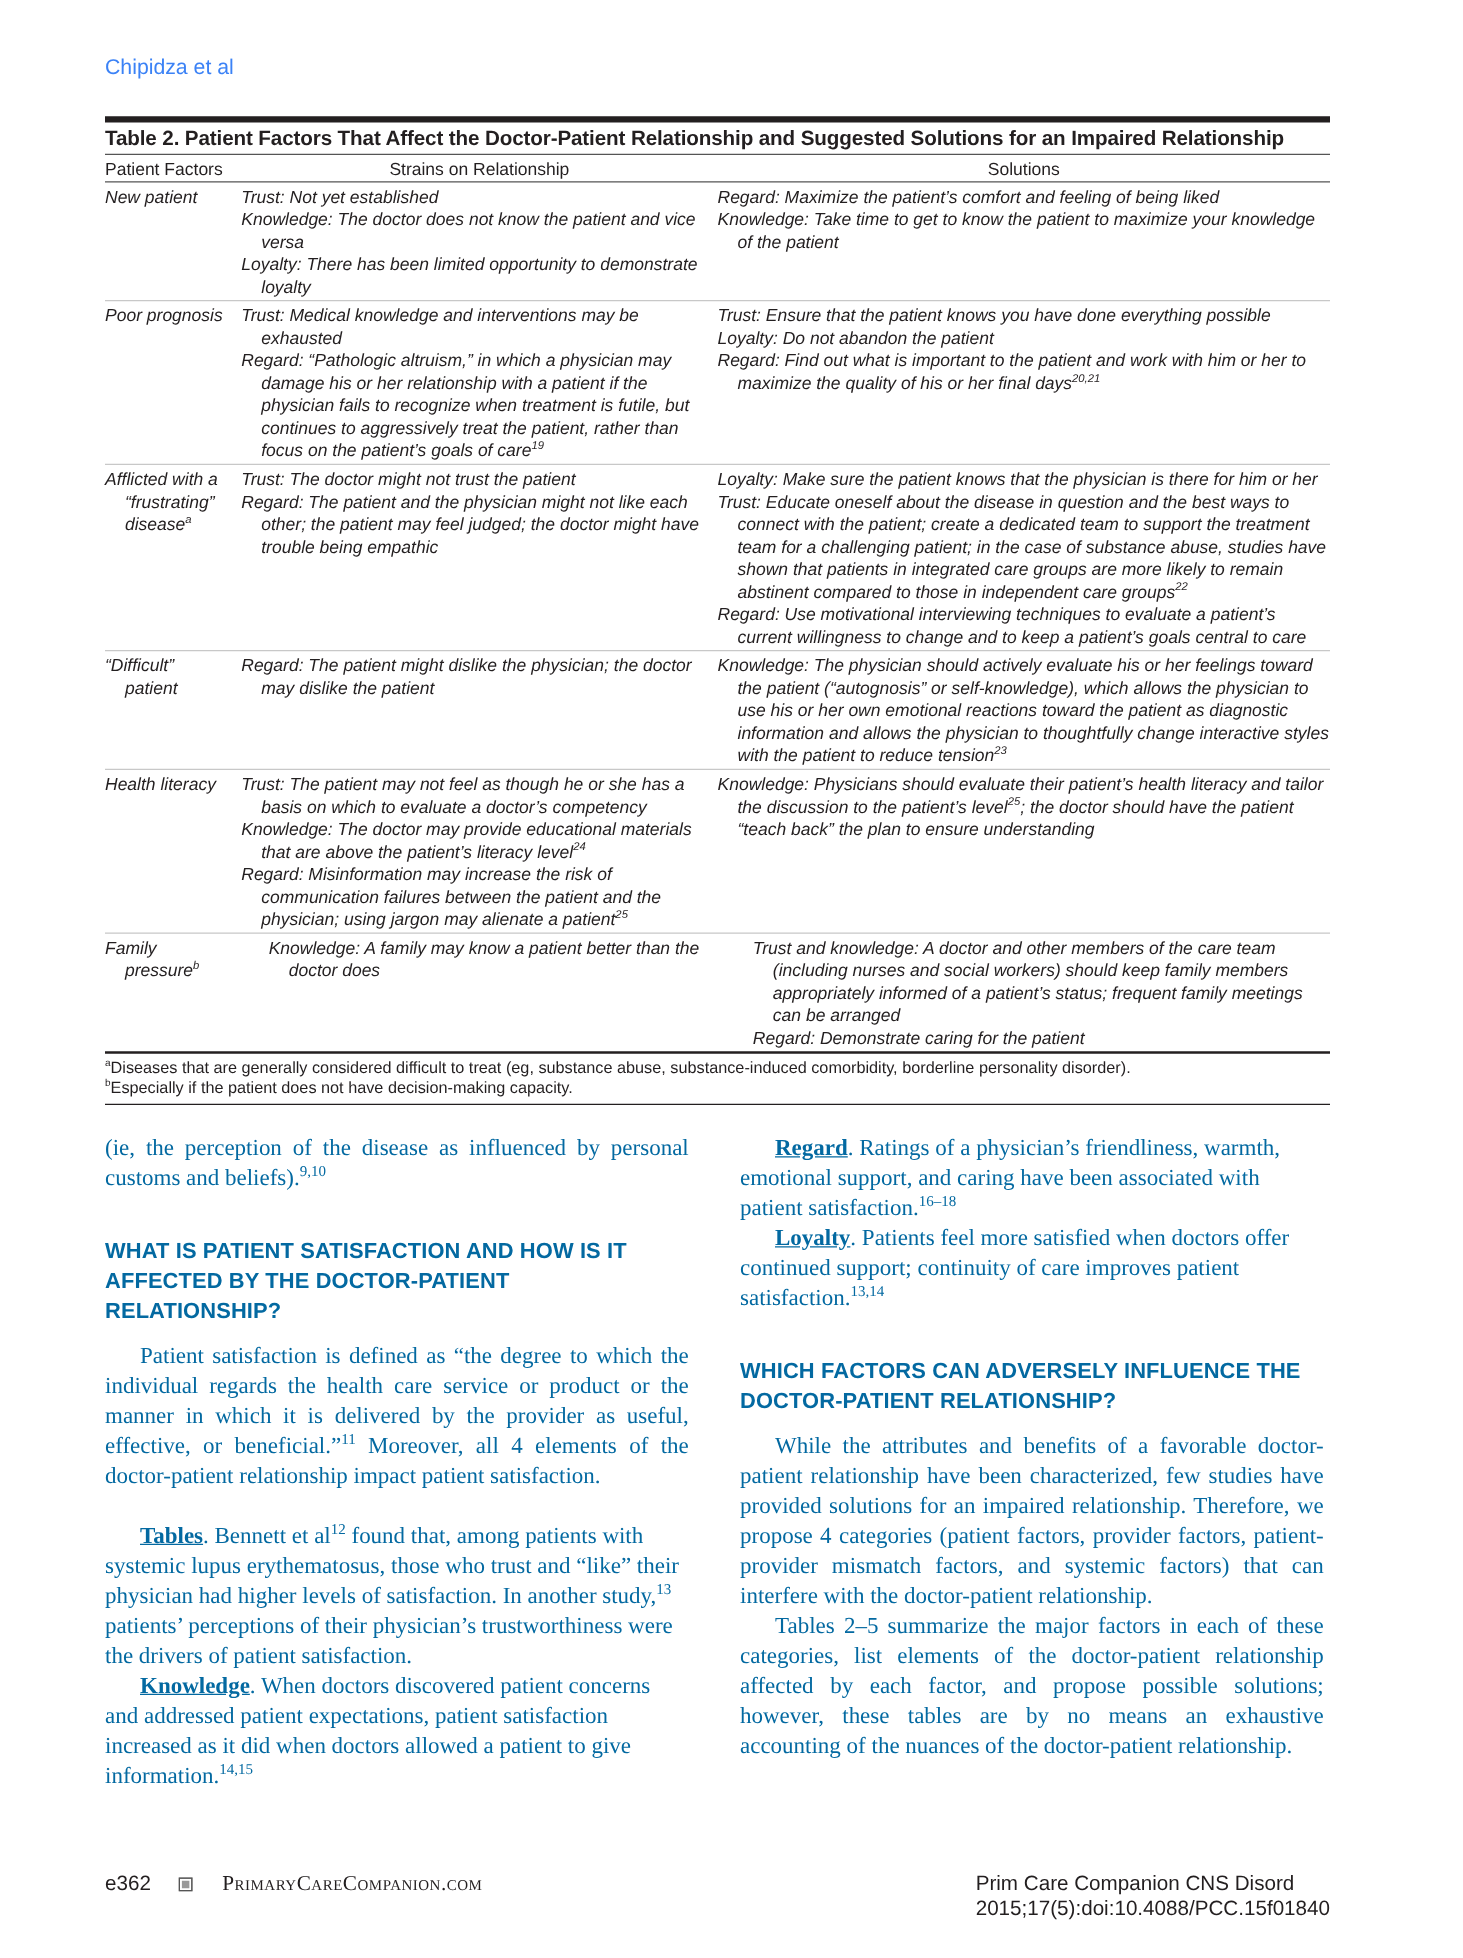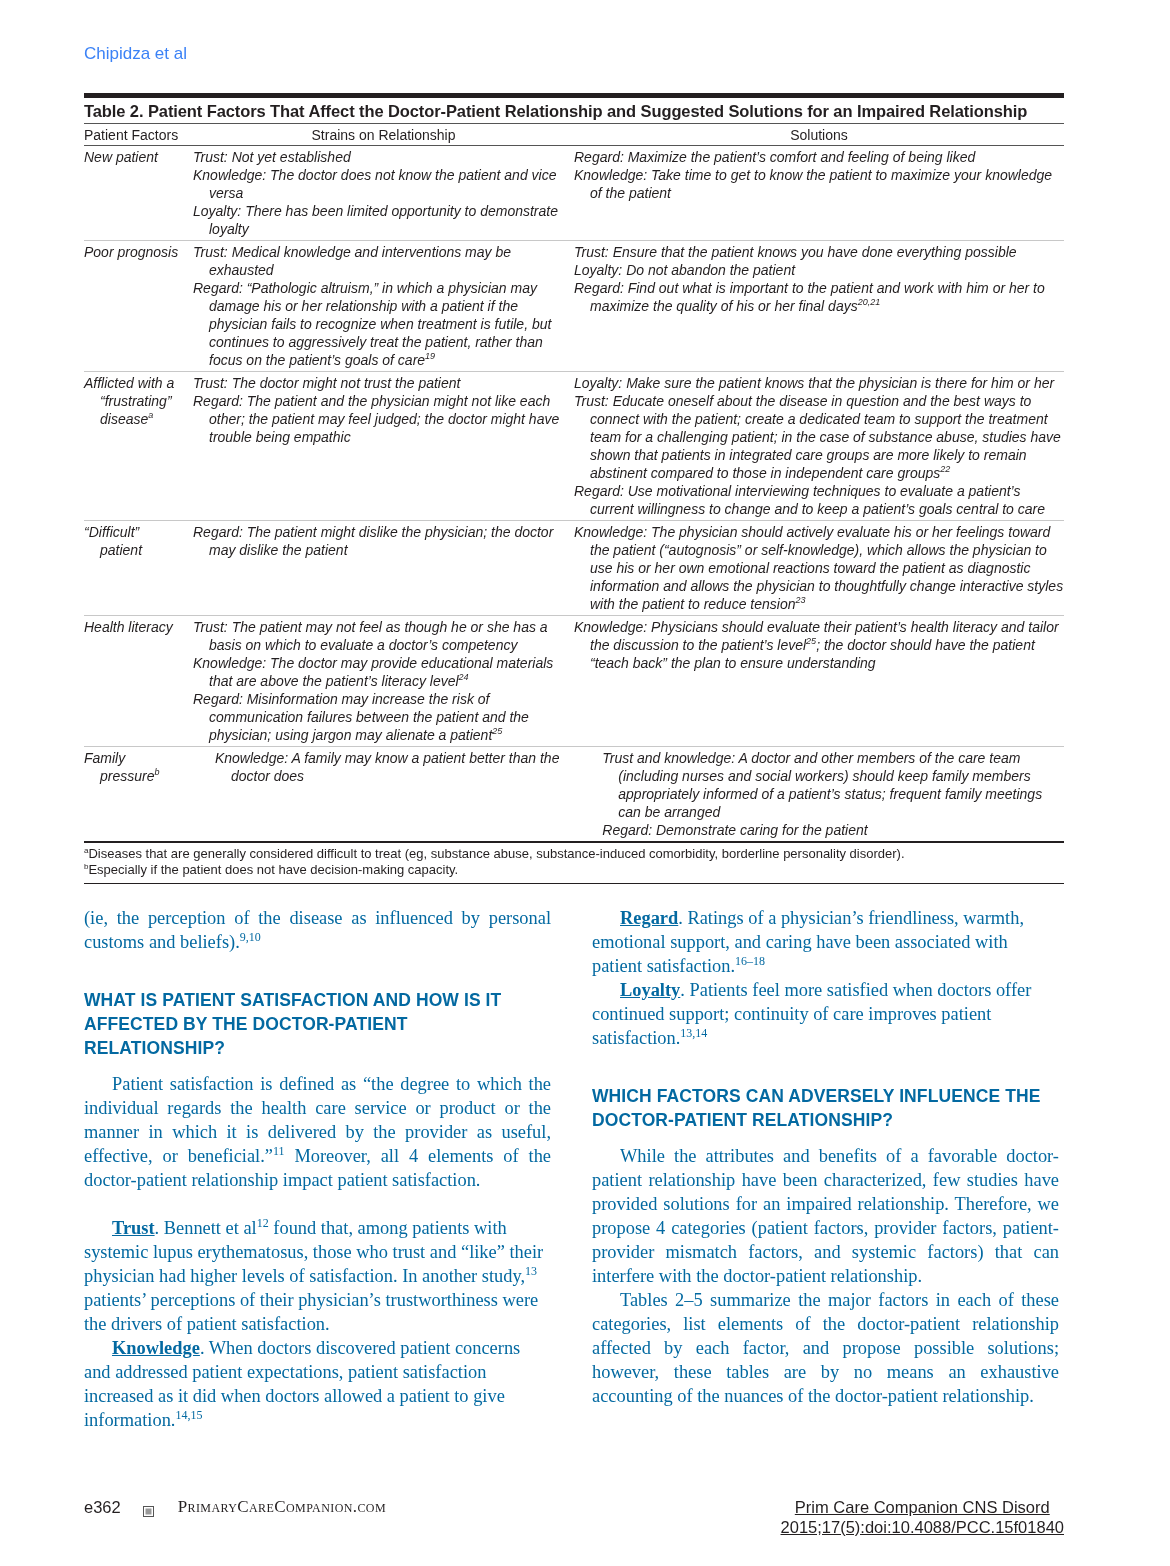--- a/index.html
+++ b/index.html
@@ -31,24 +31,24 @@
 
   .col { position: absolute; font-family: "Liberation Serif", serif; font-size: 18.4px; line-height: 24px; color: #0369a1; }
   .col.left { left: 84px; top: 906px; width: 467px; }
   .col.right { left: 592px; top: 906px; width: 467px; }
   .p { text-align: justify; }
   .indent { text-indent: 28px; }
   .u { text-decoration: underline; font-weight: bold; }
   .col sup { font-size: 12px; }
   .heading { font-family: "Liberation Sans", sans-serif; font-weight: bold; font-size: 17.5px; line-height: 24px; letter-spacing: 0.1px; }
 
-  .footer-left { position: absolute; left: 84px; top: 1497px; font-size: 16.5px; display: flex; align-items: flex-end; gap: 16px; }
+  .footer-left { position: absolute; left: 84px; top: 1497px; font-size: 16.5px; display: flex; align-items: center; gap: 16px; }
   .sq { display: inline-block; width: 11px; height: 11px; border: 1.5px solid #555; background: #999; margin: 0 8px 0 6px; box-shadow: inset 0 0 0 1.5px #fff; }
   .smallcaps { font-family: "Liberation Serif", serif; font-variant: small-caps; font-size: 17px; letter-spacing: 0.4px; }
-  .footer-right { position: absolute; right: 106px; top: 1497px; font-size: 16.5px; line-height: 20px; text-align: center; text-decoration: underline; }
+  .footer-right { position: absolute; right: 106px; top: 1497px; font-size: 16.5px; line-height: 20px; text-align: left; }
 </style>
 </head>
 <body>
 
 <div class="running-head">Chipidza et al</div>
 
 <div class="table-wrap">
   <div class="rule-thick"></div>
   <div class="table-title">Table 2. Patient Factors That Affect the Doctor-Patient Relationship and Suggested Solutions for an Impaired Relationship</div>
   <div class="rule-thin"></div>
@@ -151,21 +151,21 @@
   <div class="rule-thin" style="background:#231f20;height:1.5px"></div>
 </div>
 
 <div class="col left">
   <p class="p"><span>(ie, the perception of the disease as influenced by personal customs and beliefs).</span><sup>9,10</sup></p>
   <div style="height:34px"></div>
   <h2 class="heading">WHAT IS PATIENT SATISFACTION AND HOW IS IT AFFECTED BY THE DOCTOR-PATIENT RELATIONSHIP?</h2>
   <div style="height:12px"></div>
   <p class="p indent"><span>Patient satisfaction is defined as “the degree to which the individual regards the health care service or product or the manner in which it is delivered by the provider as useful, effective, or beneficial.”</span><sup>11</sup><span> Moreover, all 4 elements of the doctor-patient relationship impact patient satisfaction.</span></p>
   <div style="height:24px"></div>
-  <p class="indent"><span class="u">Trust</span><span>. Bennett et al</span><sup>12</sup><span> found that, among patients with systemic lupus erythematosus, those who trust and “like” their physician had higher levels of satisfaction. In another study,</span><sup>13</sup><span> patients’ perceptions of their physician’s trustworthiness were the drivers of patient satisfaction.</span></p>
+  <p class="indent"><span class="u">Tables</span><span>. Bennett et al</span><sup>12</sup><span> found that, among patients with systemic lupus erythematosus, those who trust and “like” their physician had higher levels of satisfaction. In another study,</span><sup>13</sup><span> patients’ perceptions of their physician’s trustworthiness were the drivers of patient satisfaction.</span></p>
   <p class="indent"><span class="u">Knowledge</span><span>. When doctors discovered patient concerns and addressed patient expectations, patient satisfaction increased as it did when doctors allowed a patient to give information.</span><sup>14,15</sup></p>
 </div>
 
 <div class="col right">
   <p class="indent"><span class="u">Regard</span><span>. Ratings of a physician’s friendliness, warmth, emotional support, and caring have been associated with patient satisfaction.</span><sup>16–18</sup></p>
   <p class="indent"><span class="u">Loyalty</span><span>. Patients feel more satisfied when doctors offer continued support; continuity of care improves patient satisfaction.</span><sup>13,14</sup></p>
   <div style="height:34px"></div>
   <h2 class="heading">WHICH FACTORS CAN ADVERSELY INFLUENCE THE DOCTOR-PATIENT RELATIONSHIP?</h2>
   <div style="height:12px"></div>
   <p class="p indent">While the attributes and benefits of a favorable doctor-patient relationship have been characterized, few studies have provided solutions for an impaired relationship. Therefore, we propose 4 categories (patient factors, provider factors, patient-provider mismatch factors, and systemic factors) that can interfere with the doctor-patient relationship.</p>

